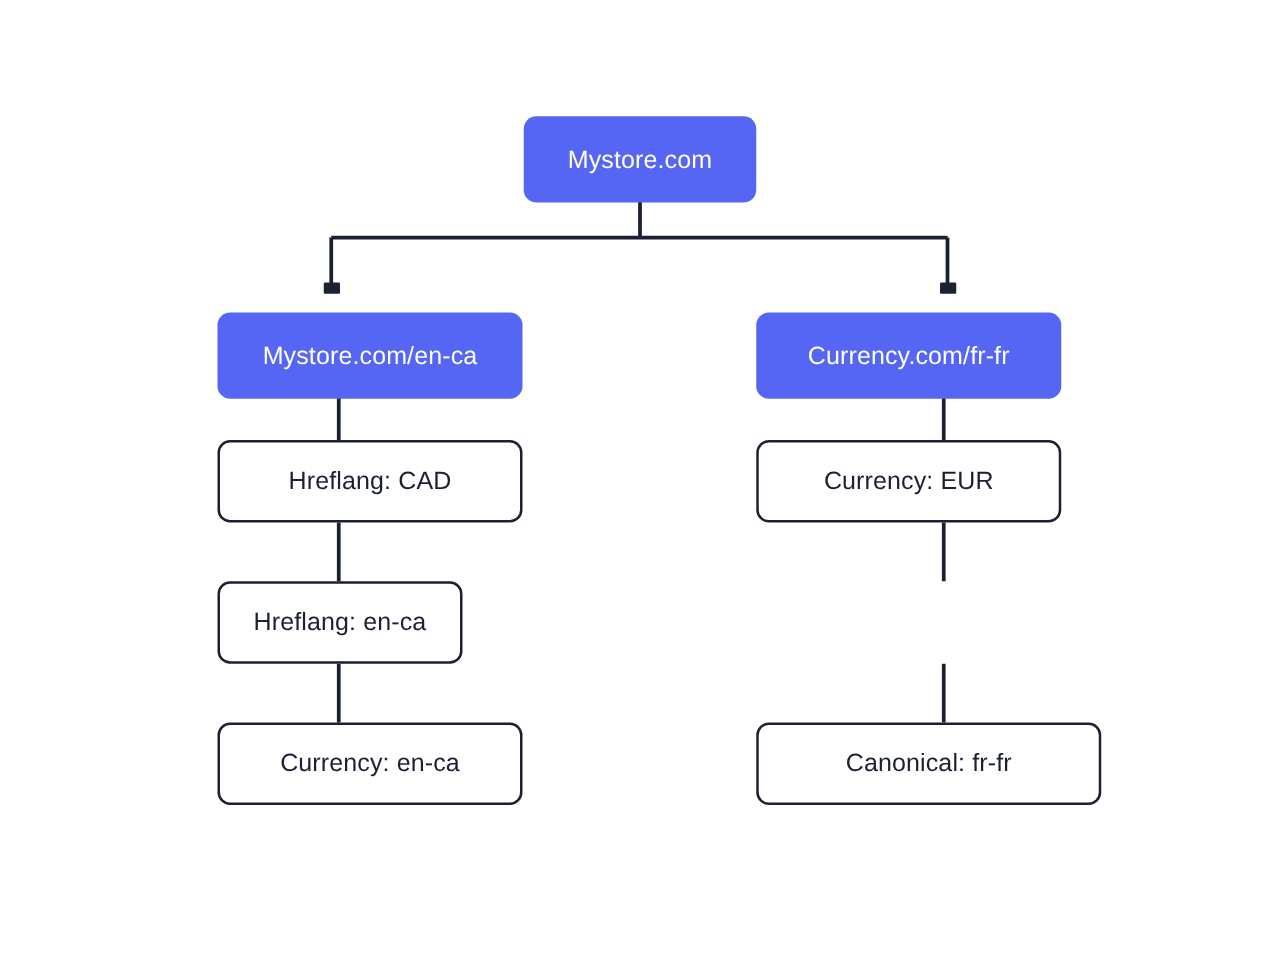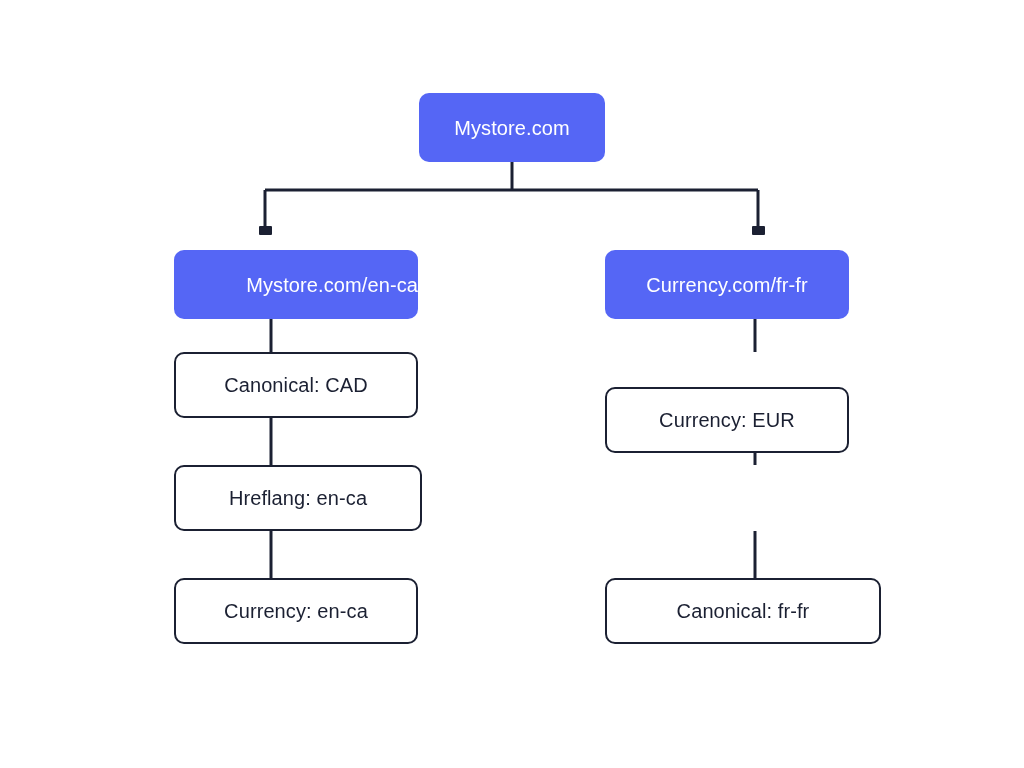--- a/index.html
+++ b/index.html
@@ -55,28 +55,28 @@
     border: 2px solid #1b2032;
   }
   .node-label {
     display: block;
     white-space: nowrap;
     letter-spacing: 0.1px;
   }
   
   #node-root      { left: 419px; top: 77px;  width: 186px; height: 69px; }
   
-  #node-en-ca     { left: 174px; top: 234px; width: 244px; height: 69px; justify-content: flex-end; }
+  #node-en-ca     { left: 174px; top: 234px; width: 244px; height: 69px; }
   #node-fr-fr     { left: 605px; top: 234px; width: 244px; height: 69px; }
   
   #node-currency-en { left: 174px; top: 352px; width: 244px; height: 66px; }
-  #node-hreflang-en { left: 174px; top: 465px; width: 248px; height: 66px; align-items: center; }
+  #node-hreflang-en { left: 174px; top: 465px; width: 196px; height: 66px; align-items: center; }
   #node-canonical-en{ left: 174px; top: 578px; width: 244px; height: 66px; }
   
-  #node-currency-fr { left: 605px; top: 352px; width: 244px; height: 66px; margin-top: 35px; }
+  #node-currency-fr { left: 605px; top: 352px; width: 244px; height: 66px; }
   #node-hreflang-fr { left: 605px; top: 465px; width: 244px; height: 66px; }
   #node-canonical-fr{ left: 605px; top: 578px; width: 276px; height: 66px; }
 </style>
 </head>
 <body>
 
 <div id="canvas">
 
   <svg id="connectors" viewBox="0 0 1024 768" width="1024" height="768" xmlns="http://www.w3.org/2000/svg">
     <g stroke="#1b2032" stroke-width="3" fill="none" stroke-linecap="butt">
@@ -110,21 +110,21 @@
 
   <div class="node node-primary" id="node-en-ca">
     <span class="node-label">Mystore.com/en-ca</span>
   </div>
 
   <div class="node node-primary" id="node-fr-fr">
     <span class="node-label">Currency.com/fr-fr</span>
   </div>
 
   <div class="node node-outline" id="node-currency-en">
-    <span class="node-label">Canonical: CAD</span>
+    <span class="node-label">Hreflang: CAD</span>
   </div>
 
   <div class="node node-outline" id="node-hreflang-en">
     <span class="node-label">Hreflang: en-ca</span>
   </div>
 
   <div class="node node-outline" id="node-canonical-en">
     <span class="node-label">Currency: en-ca</span>
   </div>
 

